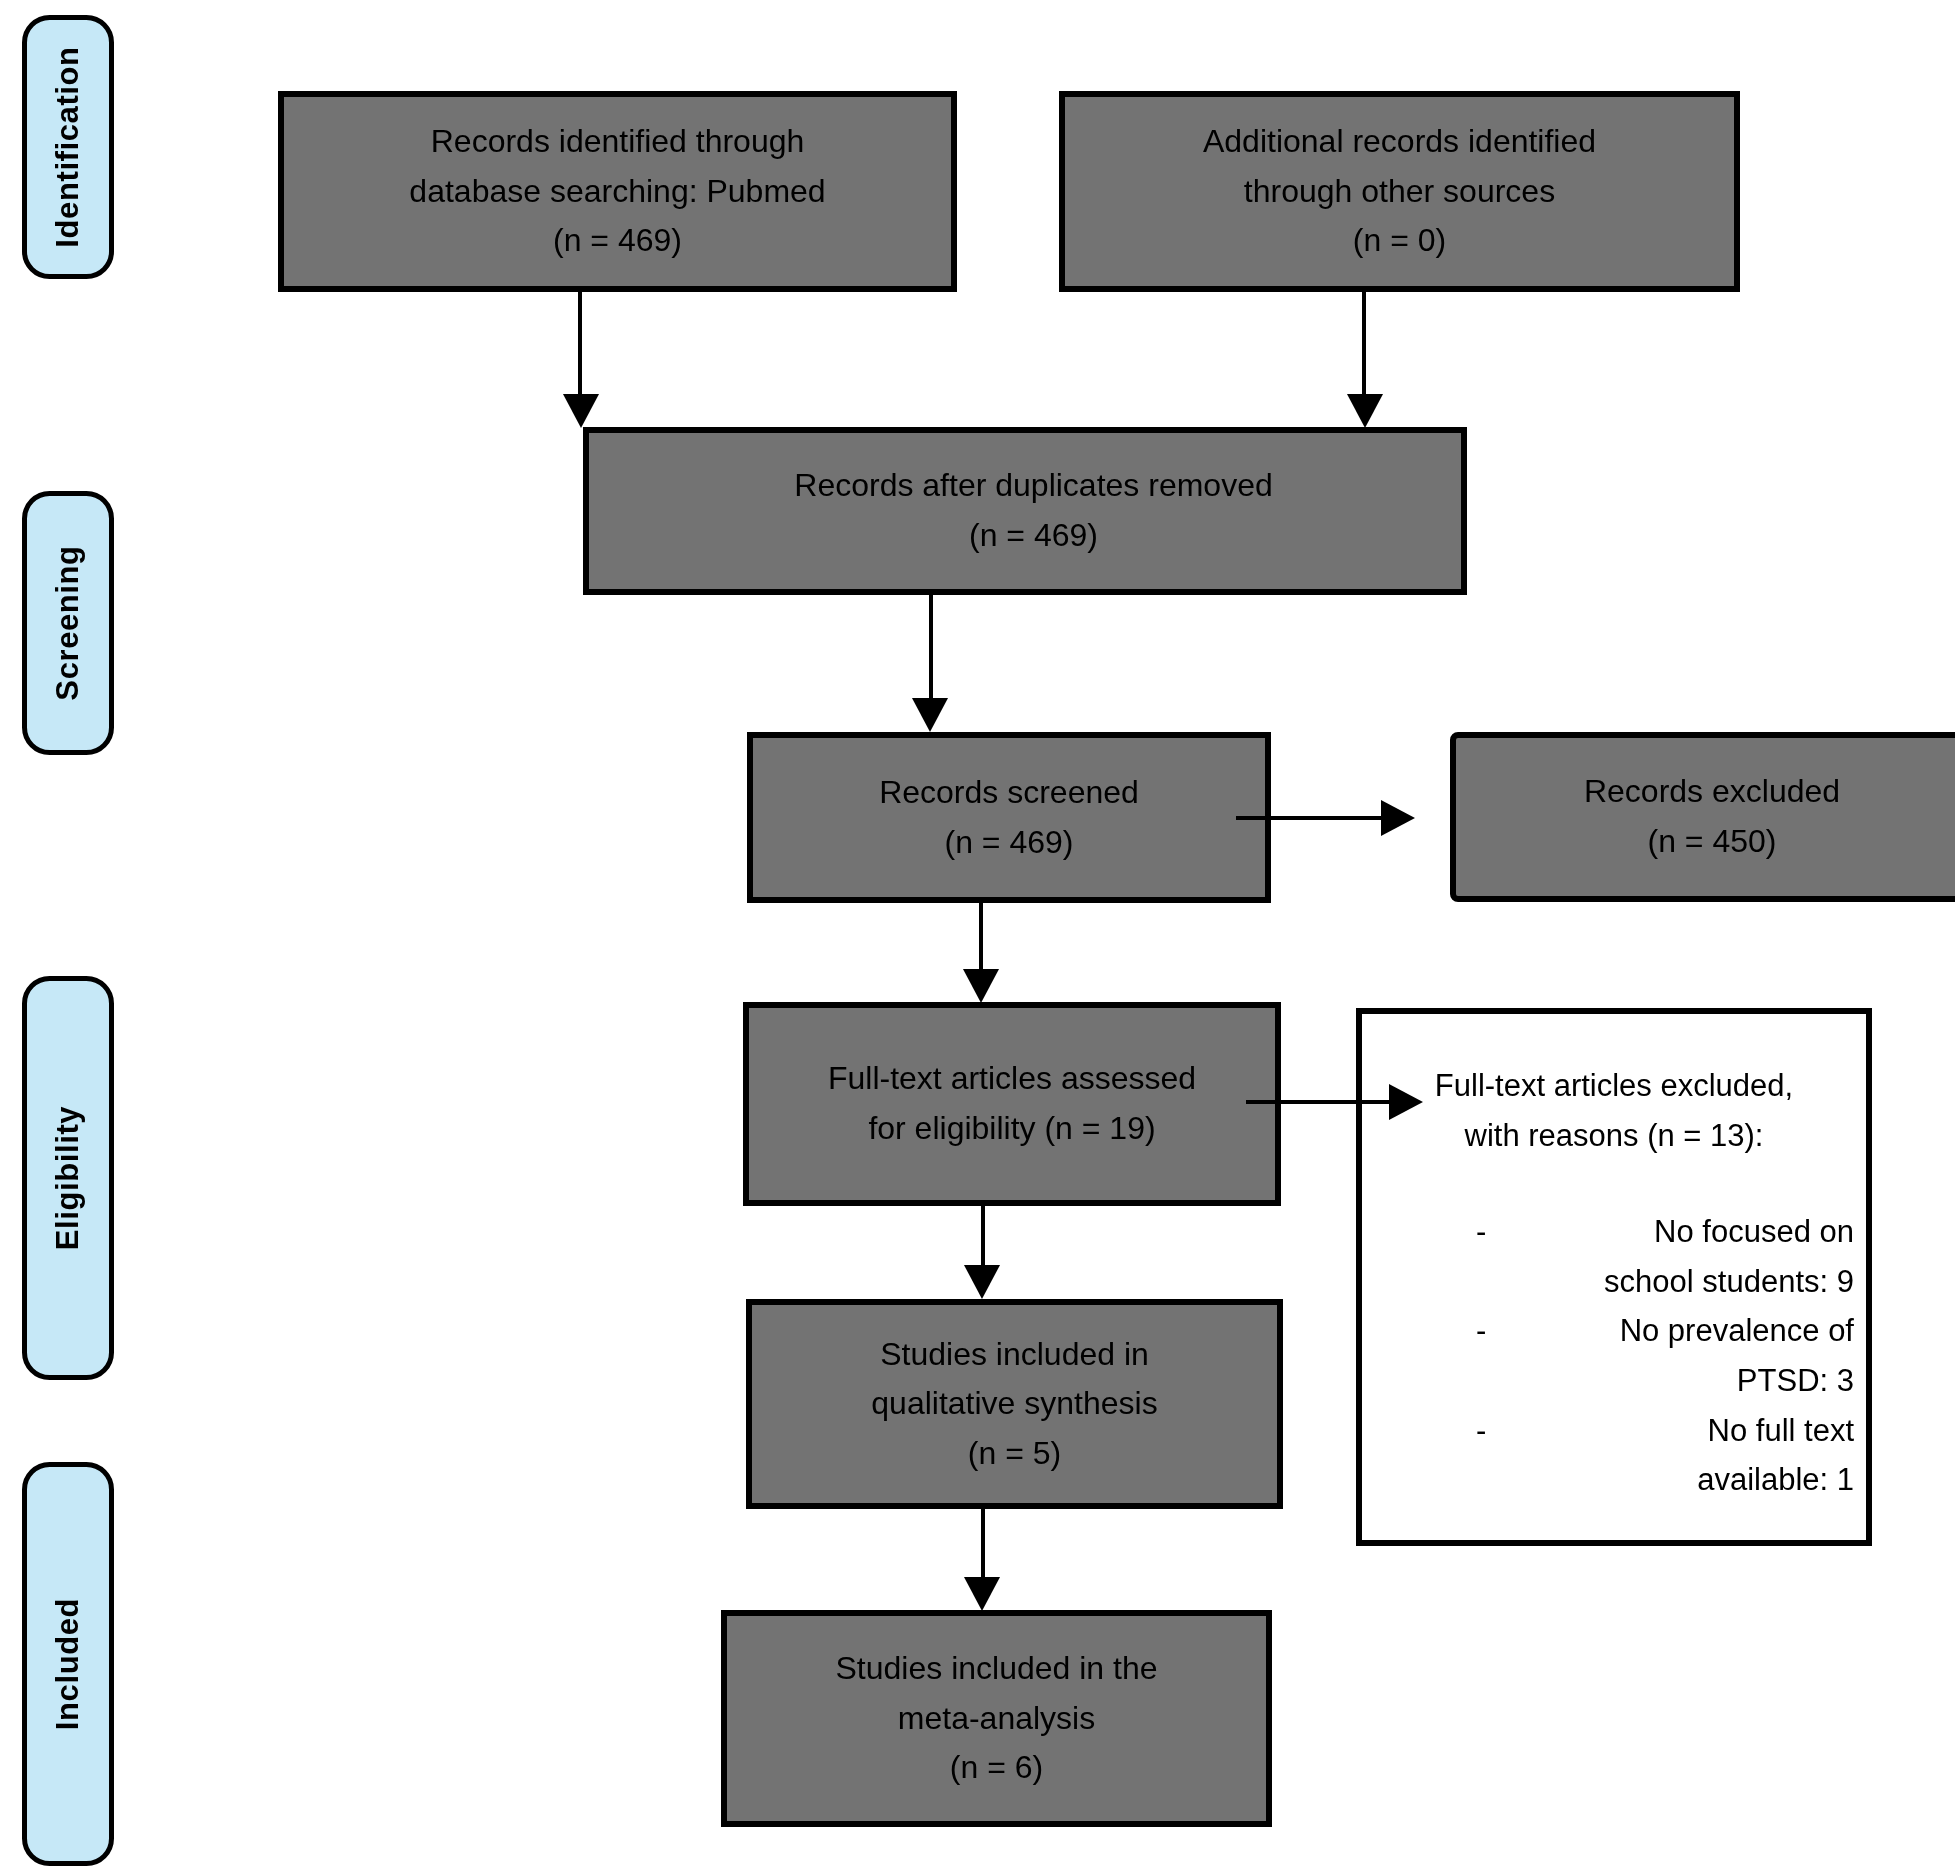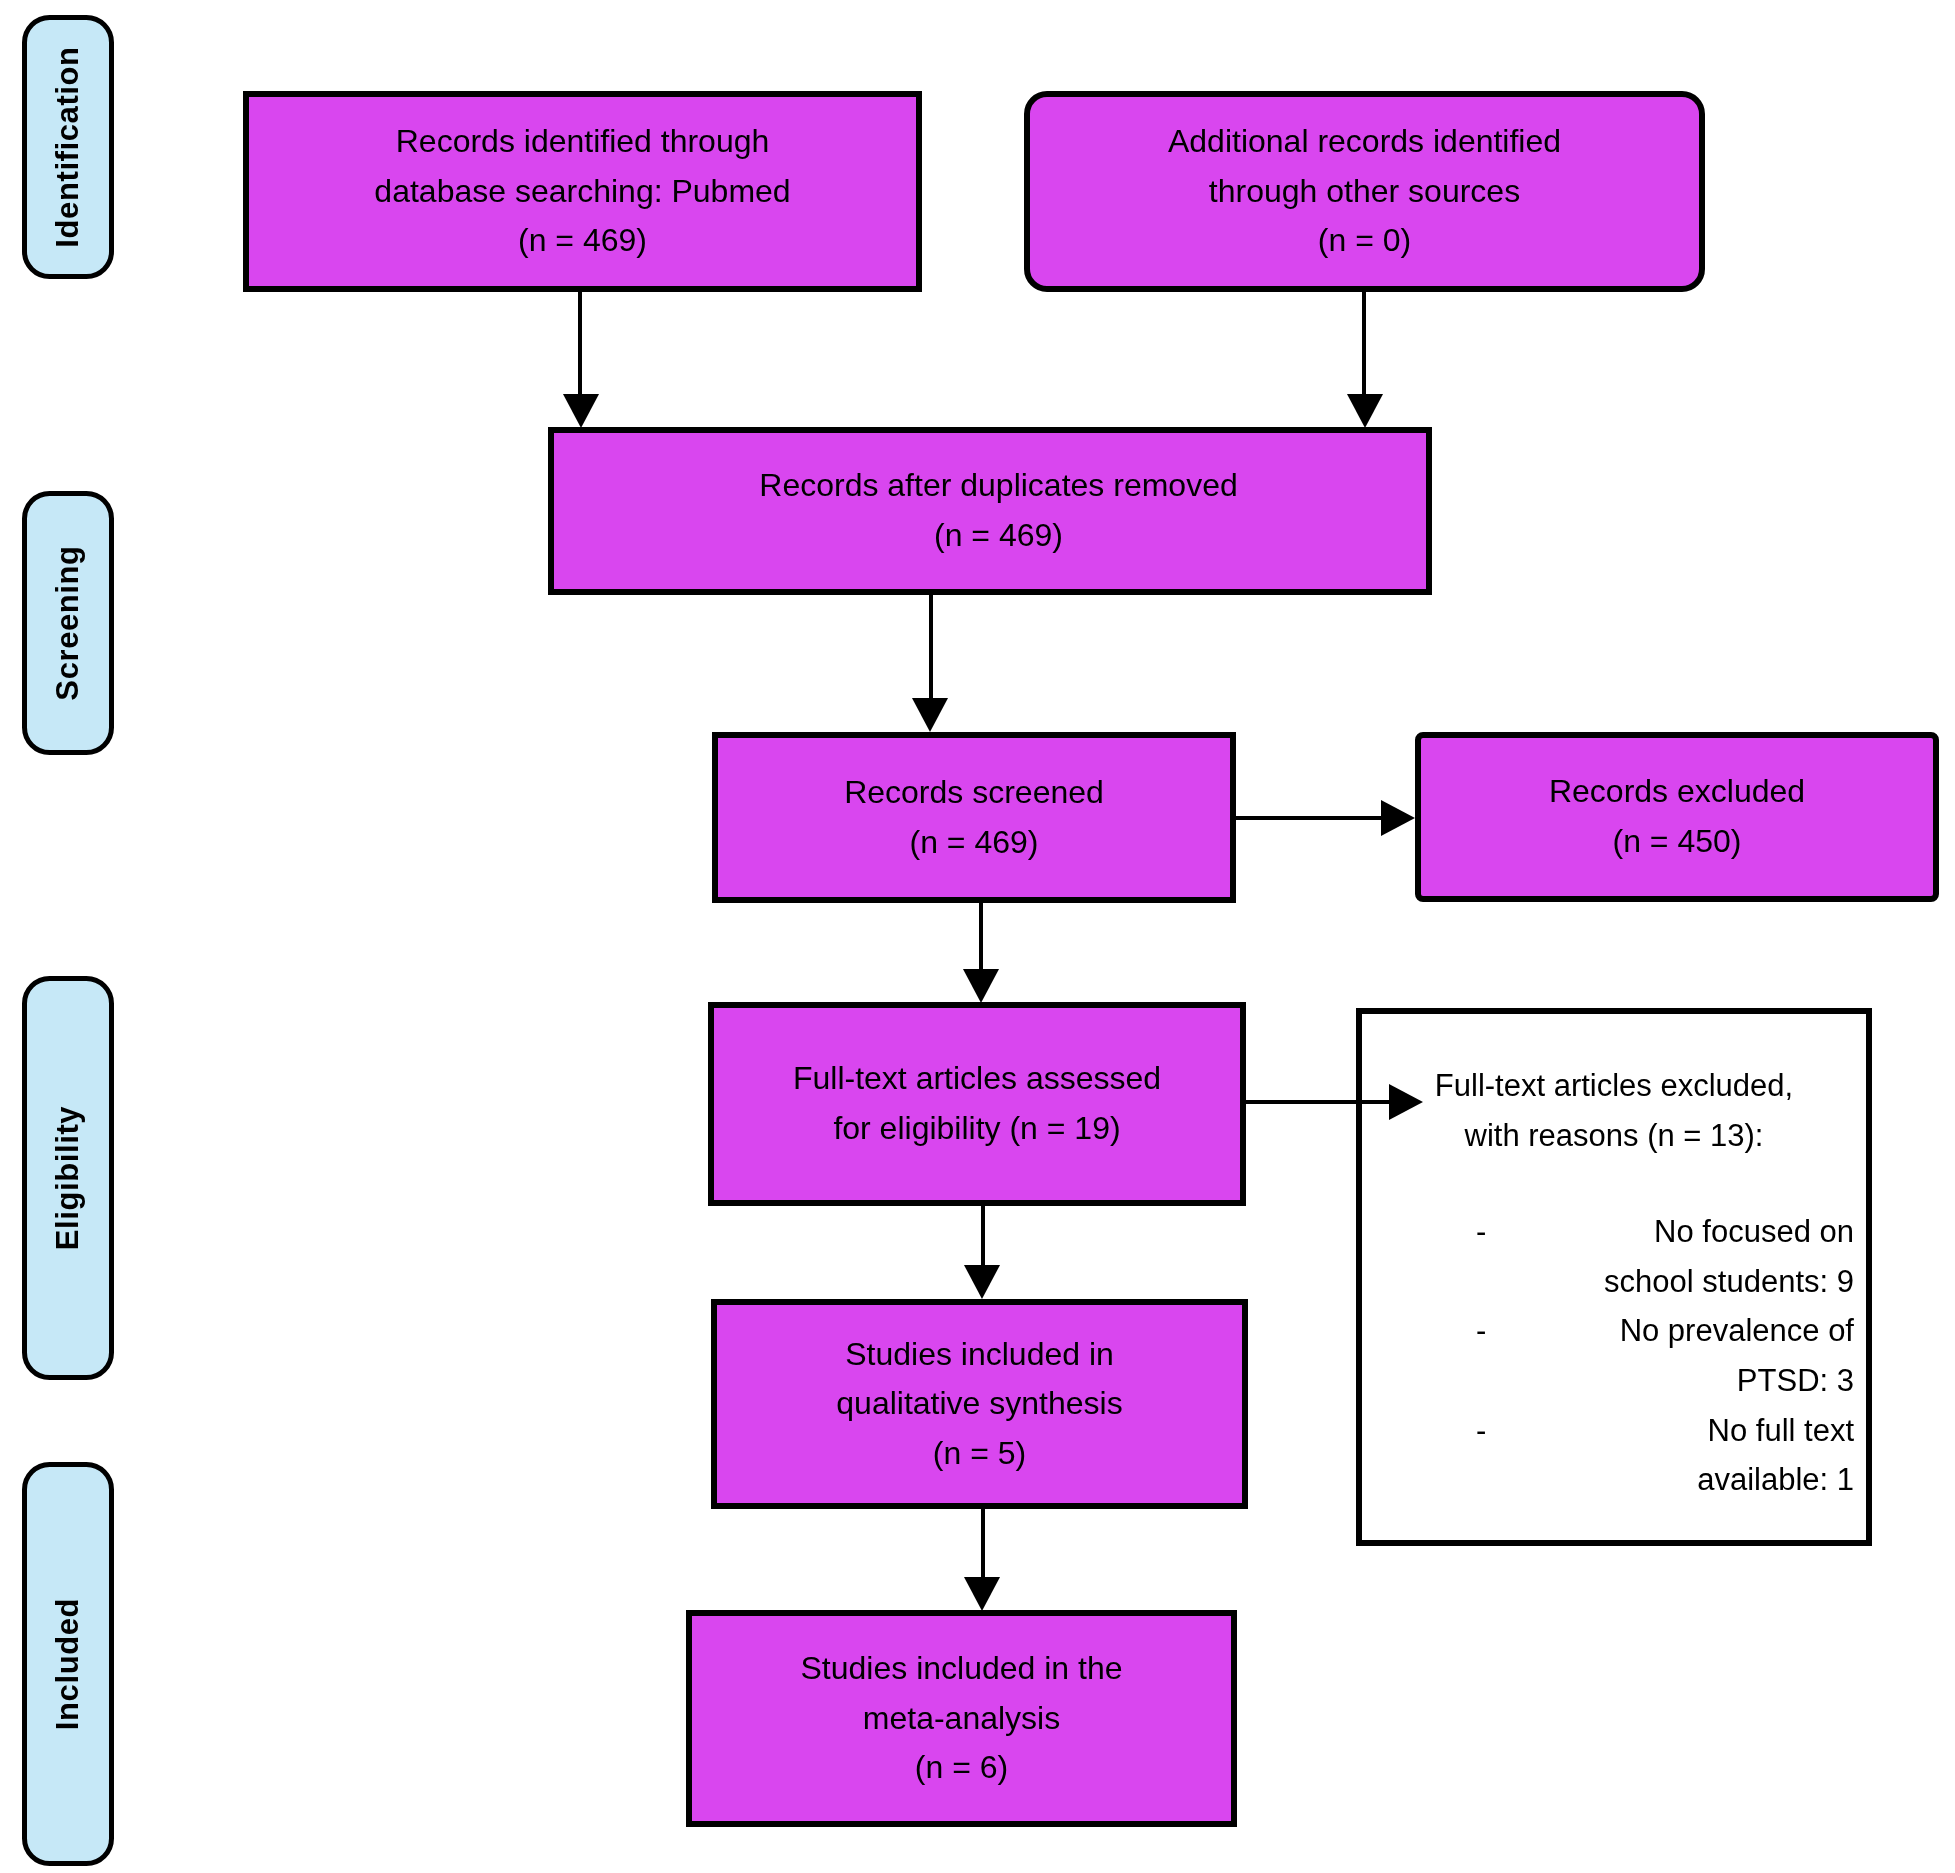--- a/index.html
+++ b/index.html
@@ -12,22 +12,22 @@
     position:absolute;left:22px;width:92px;box-sizing:border-box;
     background:#c6e8f7;border:5.4px solid #000;border-radius:27.6px;
     display:flex;align-items:center;justify-content:center;
   }
   .stage .vtext{
     transform:rotate(-90deg);white-space:nowrap;
     font-weight:bold;font-size:31px;letter-spacing:0.6px;
   }
   
   .fbox{
-    position:absolute;box-sizing:border-box;background:#d946ef;border:6.6px solid #000;
-    display:flex;align-items:center;justify-content:center;
+    position:absolute;box-sizing:border-box;background:#737373;border:6.6px solid #000;
+    display:flex;align-items:center;justify-content:center;margin-left:35px;
   }
   .fbox .btext{
     width:100%;text-align:center;font-size:32px;line-height:1.55;white-space:pre-line;
   }
   
   .excl{
     position:absolute;box-sizing:border-box;background:#ffffff;border:6.6px solid #000;
     display:flex;flex-direction:column;align-items:stretch;padding:47px 12px 0 12px;
   }
   .excl-header{
@@ -67,21 +67,21 @@
   </div>
   <div class="stage" style="top:1462px;height:404px;">
     <span class="vtext">Included</span>
   </div>
 
   <div class="fbox" style="left:243px;top:91px;width:679px;height:201px;">
     <div class="btext">Records identified through
 database searching: Pubmed
 (n = 469)</div>
   </div>
-  <div class="fbox" style="left:1024px;top:91px;width:681px;height:201px;border-radius:23px;">
+  <div class="fbox" style="left:1024px;top:91px;width:681px;height:201px;">
     <div class="btext">Additional records identified
 through other sources
 (n = 0)</div>
   </div>
 
   <div class="fbox" style="left:548px;top:427px;width:884px;height:168px;padding-left:17px;">
     <div class="btext">Records after duplicates removed
 (n = 469)</div>
   </div>
 

